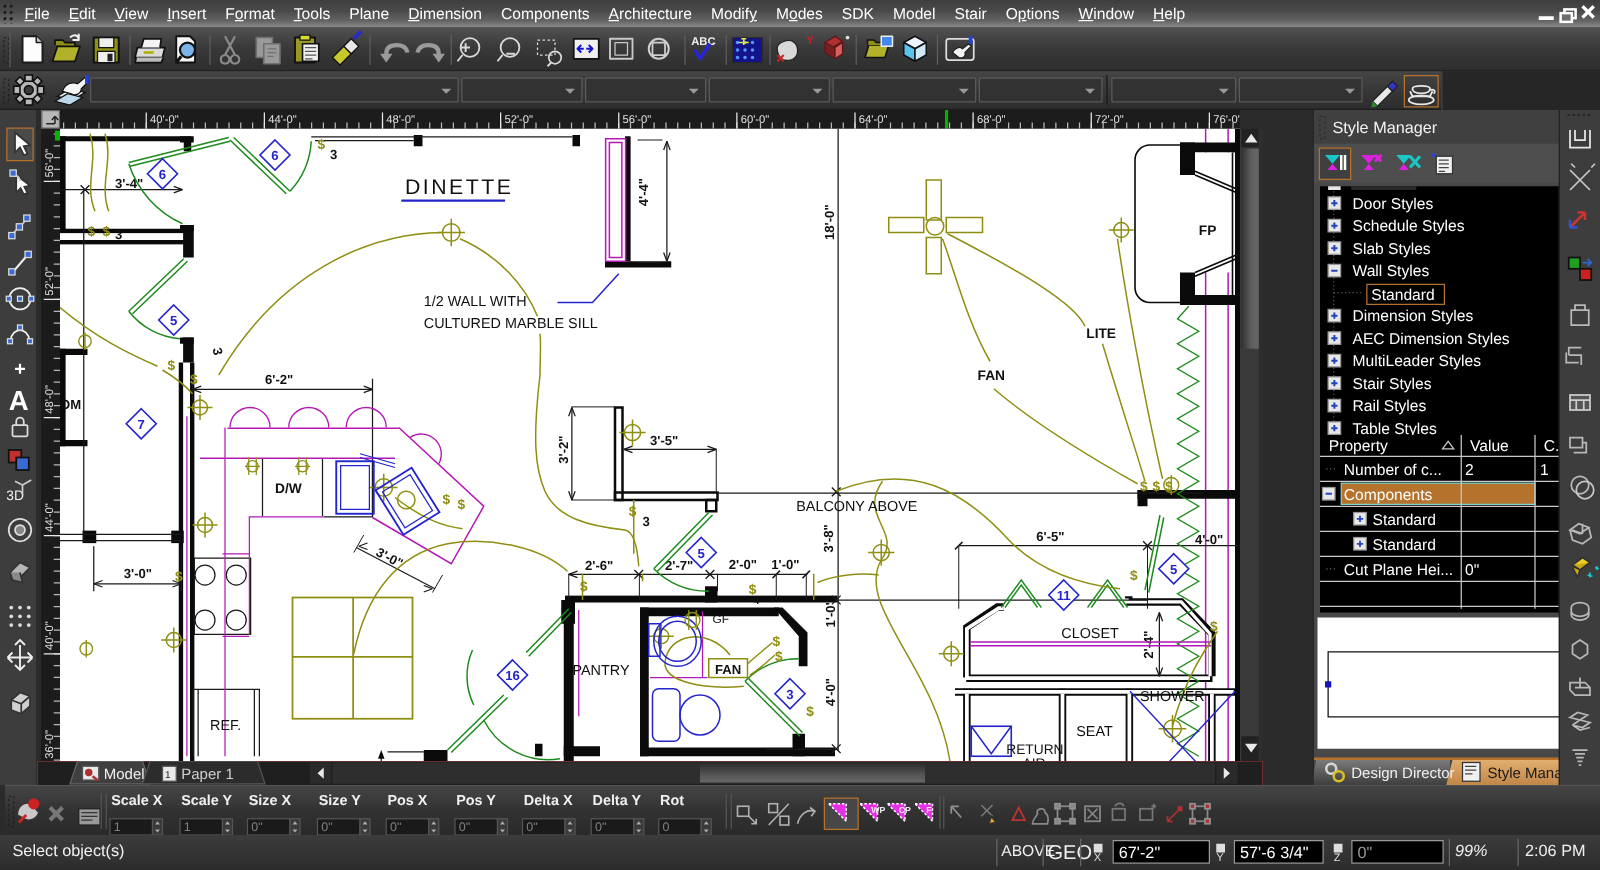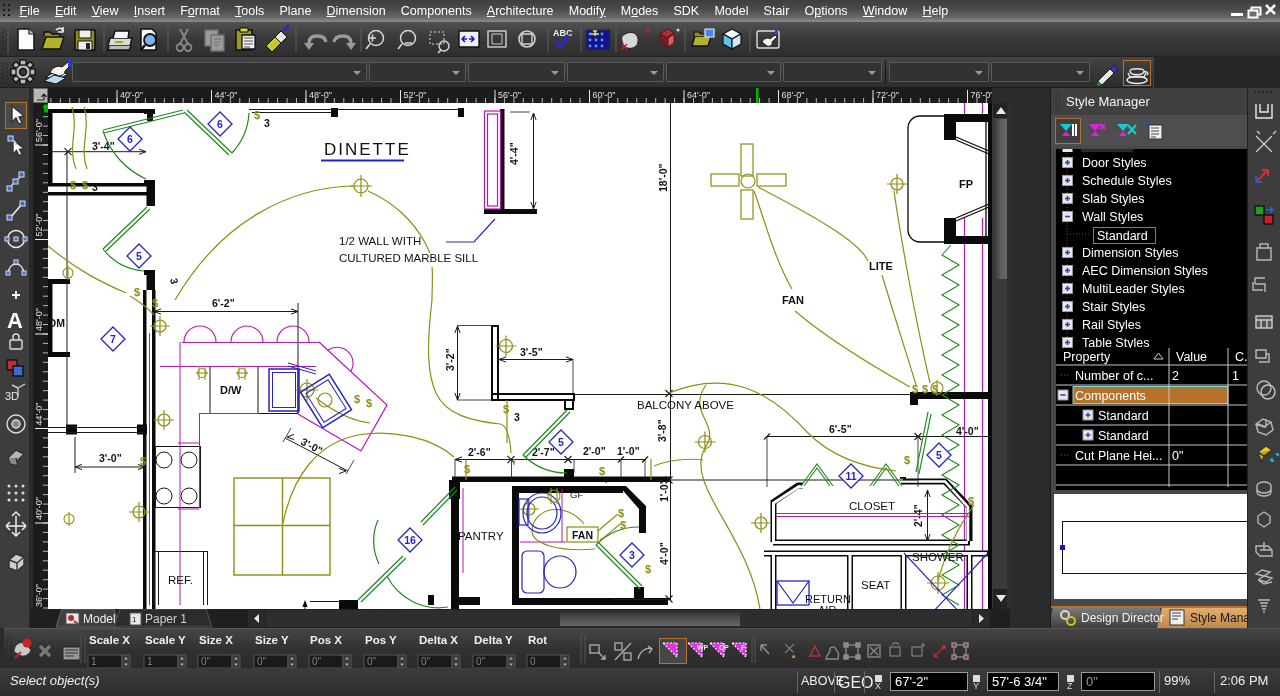--- a/index.html
+++ b/index.html
@@ -1206,21 +1206,21 @@
           <g fill="#b03030">
             <rect x="948" y="14" width="4" height="4"></rect>
             <rect x="960" y="14" width="4" height="4"></rect>
             <rect x="948" y="26" width="4" height="4"></rect>
             <rect x="960" y="26" width="4" height="4"></rect>
           </g>
 </g>
     </svg>
   </div>
   <div id="statusbar" class="abs">
-    <div class="abs" style="left:10px;top:5px;font-size:13px;color:#f0f0f0;font-style:italic;">Select object(s)</div>
+    <div class="abs" style="left:10px;top:5px;font-size:13px;color:#f0f0f0;">Select object(s)</div>
     <div class="abs" style="left:797px;top:3px;width:1px;height:22px;background:#666"></div>
     <div class="abs" style="left:801px;top:6px;font-size:12.5px;color:#f0f0f0;">ABOVE</div>
     <div class="abs" style="left:834px;top:3px;width:1px;height:22px;background:#666"></div>
     <div class="abs" style="left:838px;top:6px;font-size:16px;color:#f0f0f0;">GEO</div>
     <div class="abs" style="left:864px;top:3px;width:1px;height:22px;background:#666"></div>
     <svg class="abs" style="left:874px;top:6px" width="16" height="16">
         <rect x="1" y="1" width="7" height="7" fill="#ddd"></rect>
         <text x="1" y="15" font-size="9" fill="#ddd" font-family="Liberation Sans">X</text>
       </svg>
     <div class="sfield" style="left:890px;width:78px;">67'-2"</div>
@@ -1228,17 +1228,17 @@
         <rect x="1" y="1" width="7" height="7" fill="#ddd"></rect>
         <text x="1" y="15" font-size="9" fill="#ddd" font-family="Liberation Sans">Y</text>
       </svg>
     <div class="sfield" style="left:987px;width:72px;">57'-6 3/4"</div>
     <svg class="abs" style="left:1066px;top:6px" width="16" height="16">
         <rect x="1" y="1" width="7" height="7" fill="#ddd"></rect>
         <text x="1" y="15" font-size="9" fill="#ddd" font-family="Liberation Mono">Z</text>
       </svg>
     <div class="sfield" style="left:1081px;width:74px;color:#999;">0"</div>
     <div class="abs" style="left:1159px;top:3px;width:1px;height:22px;background:#666"></div>
-    <div class="abs" style="left:1164px;top:5px;font-size:13px;color:#f0f0f0;">99%</div>
+    <div class="abs" style="left:1164px;top:5px;font-size:13px;color:#f0f0f0;font-style:italic;">99%</div>
     <div class="abs" style="left:1214px;top:3px;width:1px;height:22px;background:#666"></div>
     <div class="abs" style="left:1220px;top:5px;font-size:13px;color:#f0f0f0;text-align:right;">2:06 PM</div>
   </div>
 </div>
 
 </body></html>

